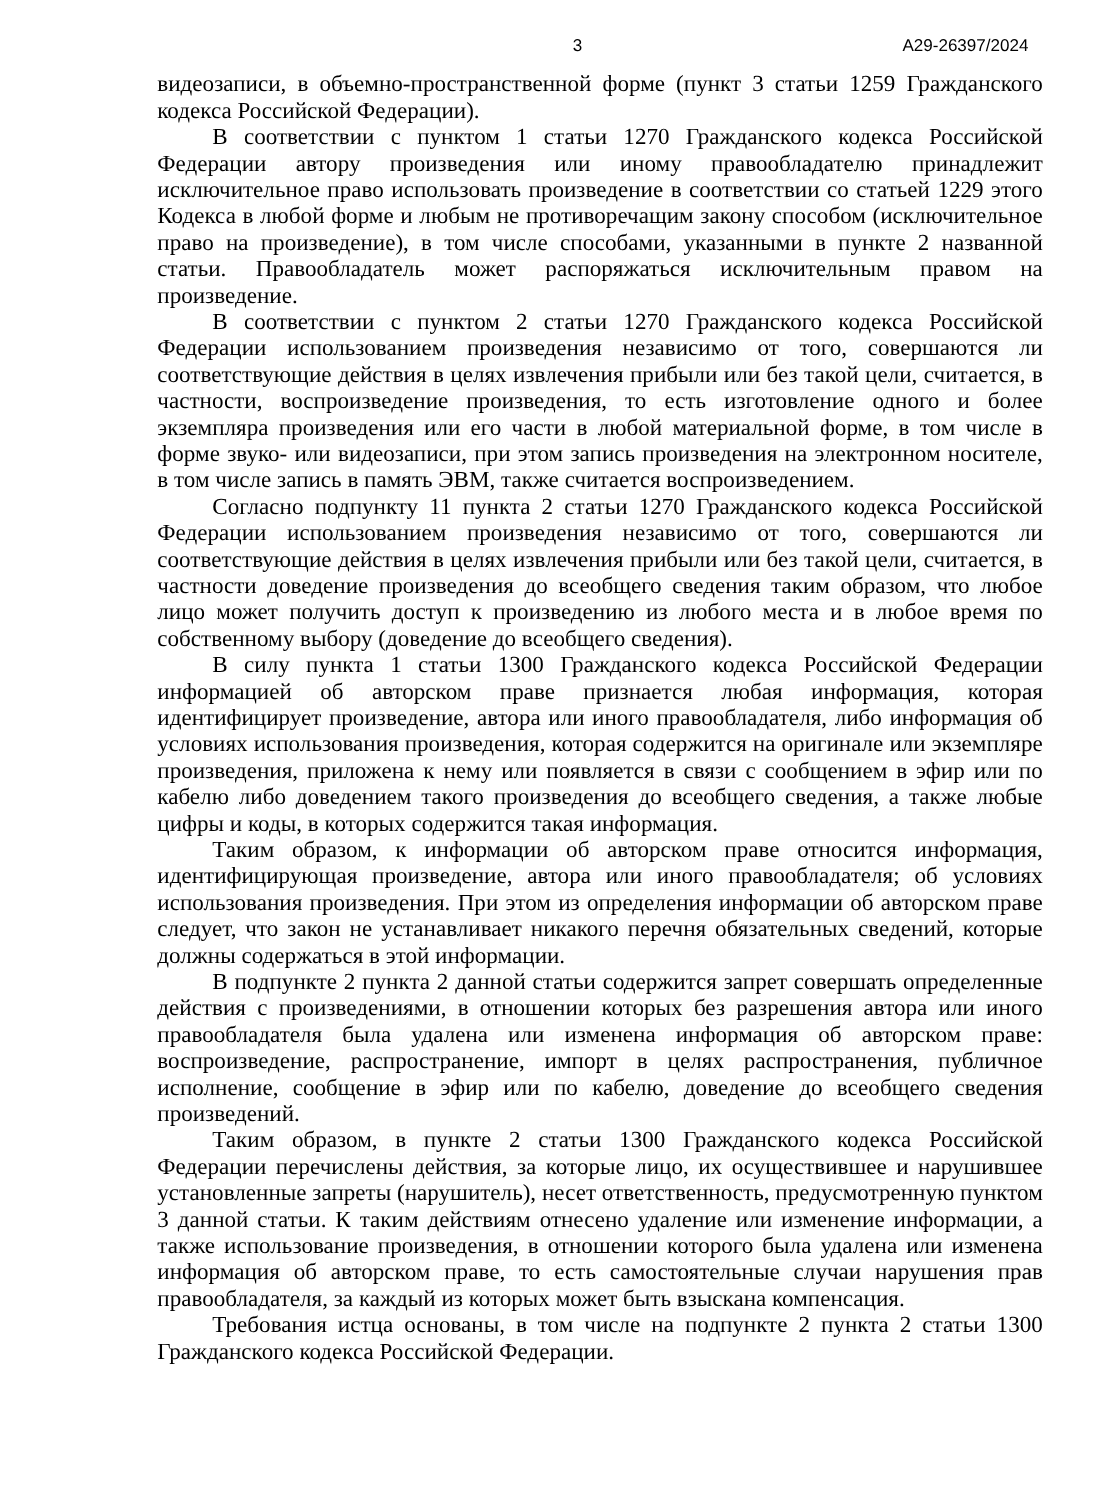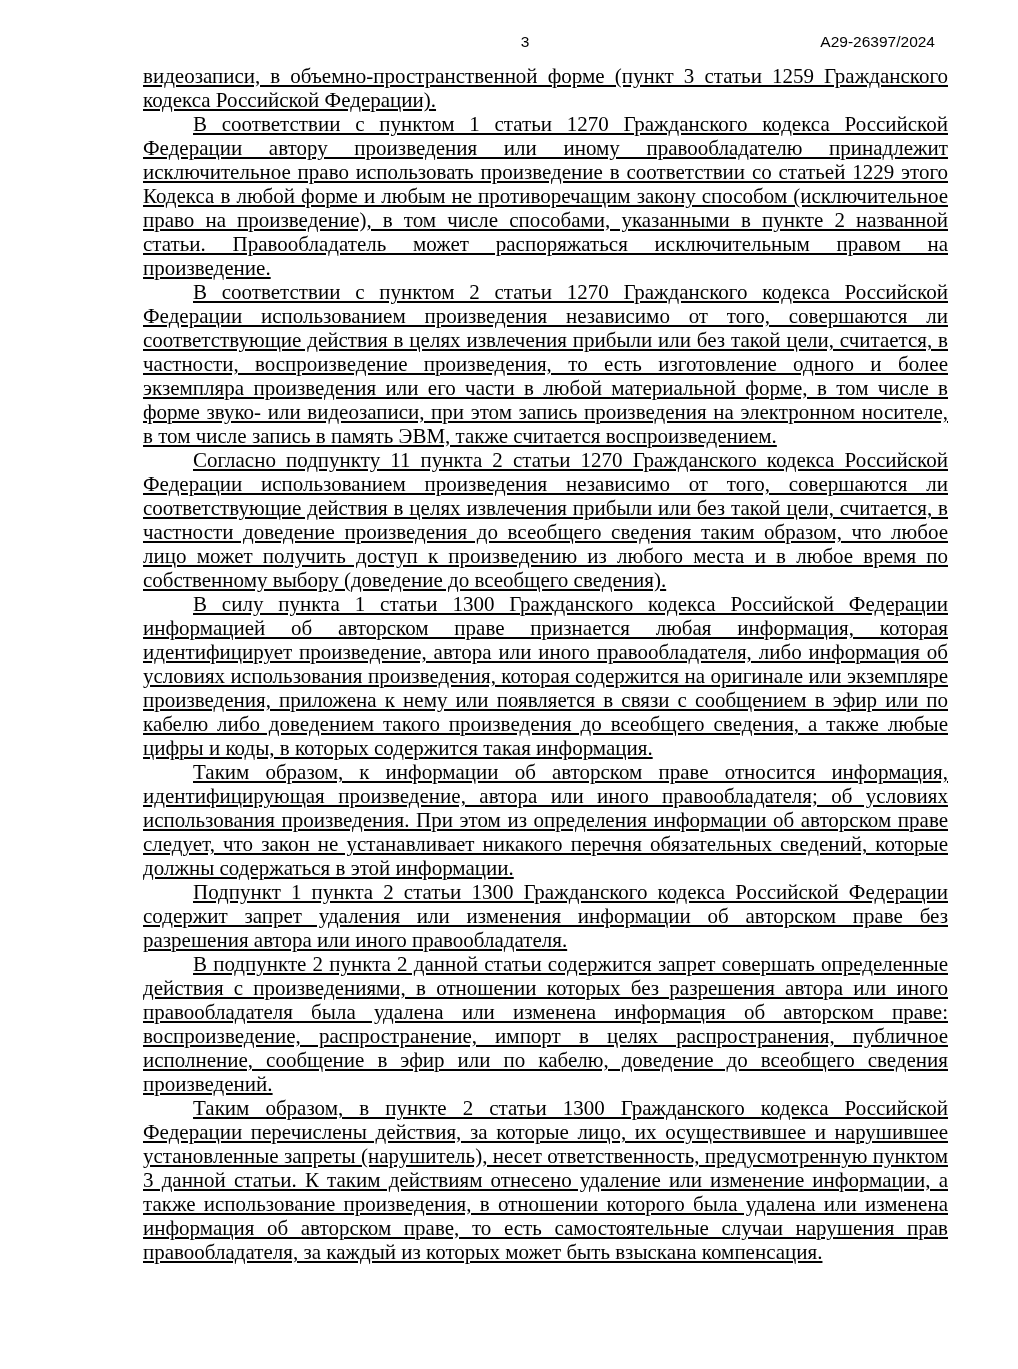--- a/index.html
+++ b/index.html
@@ -41,21 +41,20 @@
   }
   .body-text {
     position: absolute;
     left: 143px;
     top: 64px;
     width: 805px;
     font-size: 21px;
     line-height: 24px;
     text-align: justify;
     color: #000000;
-    text-decoration: underline;
   }
   .para {
     margin: 0;
     padding: 0;
     text-indent: 50px;
   }
   .para.no-indent {
     text-indent: 0;
   }
 </style>
@@ -67,17 +66,17 @@
     <span class="page-number">3</span>
     <span class="case-number">А29-26397/2024</span>
   </div>
   <div class="body-text">
       <p class="para no-indent">видеозаписи, в объемно-пространственной форме (пункт 3 статьи 1259 Гражданского кодекса Российской Федерации).</p>
       <p class="para">В соответствии с пунктом 1 статьи 1270 Гражданского кодекса Российской Федерации автору произведения или иному правообладателю принадлежит исключительное право использовать произведение в соответствии со статьей 1229 этого Кодекса в любой форме и любым не противоречащим закону способом (исключительное право на произведение), в том числе способами, указанными в пункте 2 названной статьи. Правообладатель может распоряжаться исключительным правом на произведение.</p>
       <p class="para">В соответствии с пунктом 2 статьи 1270 Гражданского кодекса Российской Федерации использованием произведения независимо от того, совершаются ли соответствующие действия в целях извлечения прибыли или без такой цели, считается, в частности, воспроизведение произведения, то есть изготовление одного и более экземпляра произведения или его части в любой материальной форме, в том числе в форме звуко- или видеозаписи, при этом запись произведения на электронном носителе, в том числе запись в память ЭВМ, также считается воспроизведением.</p>
       <p class="para">Согласно подпункту 11 пункта 2 статьи 1270 Гражданского кодекса Российской Федерации использованием произведения независимо от того, совершаются ли соответствующие действия в целях извлечения прибыли или без такой цели, считается, в частности доведение произведения до всеобщего сведения таким образом, что любое лицо может получить доступ к произведению из любого места и в любое время по собственному выбору (доведение до всеобщего сведения).</p>
       <p class="para">В силу пункта 1 статьи 1300 Гражданского кодекса Российской Федерации информацией об авторском праве признается любая информация, которая идентифицирует произведение, автора или иного правообладателя, либо информация об условиях использования произведения, которая содержится на оригинале или экземпляре произведения, приложена к нему или появляется в связи с сообщением в эфир или по кабелю либо доведением такого произведения до всеобщего сведения, а также любые цифры и коды, в которых содержится такая информация.</p>
       <p class="para">Таким образом, к информации об авторском праве относится информация, идентифицирующая произведение, автора или иного правообладателя; об условиях использования произведения. При этом из определения информации об авторском праве следует, что закон не устанавливает никакого перечня обязательных сведений, которые должны содержаться в этой информации.</p>
-      <p class="para">Подпункт 1 пункта 2 статьи 1300 Гражданского кодекса Российской Федерации содержит запрет удаления или изменения информации об авторском праве без разрешения автора или иного правообладателя.</p>
       <p class="para">В подпункте 2 пункта 2 данной статьи содержится запрет совершать определенные действия с произведениями, в отношении которых без разрешения автора или иного правообладателя была удалена или изменена информация об авторском праве: воспроизведение, распространение, импорт в целях распространения, публичное исполнение, сообщение в эфир или по кабелю, доведение до всеобщего сведения произведений.</p>
       <p class="para">Таким образом, в пункте 2 статьи 1300 Гражданского кодекса Российской Федерации перечислены действия, за которые лицо, их осуществившее и нарушившее установленные запреты (нарушитель), несет ответственность, предусмотренную пунктом 3 данной статьи. К таким действиям отнесено удаление или изменение информации, а также использование произведения, в отношении которого была удалена или изменена информация об авторском праве, то есть самостоятельные случаи нарушения прав правообладателя, за каждый из которых может быть взыскана компенсация.</p>
+      <p class="para">Требования истца основаны, в том числе на подпункте 2 пункта 2 статьи 1300 Гражданского кодекса Российской Федерации.</p>
     </div>
 </div>
 
 </body></html>

